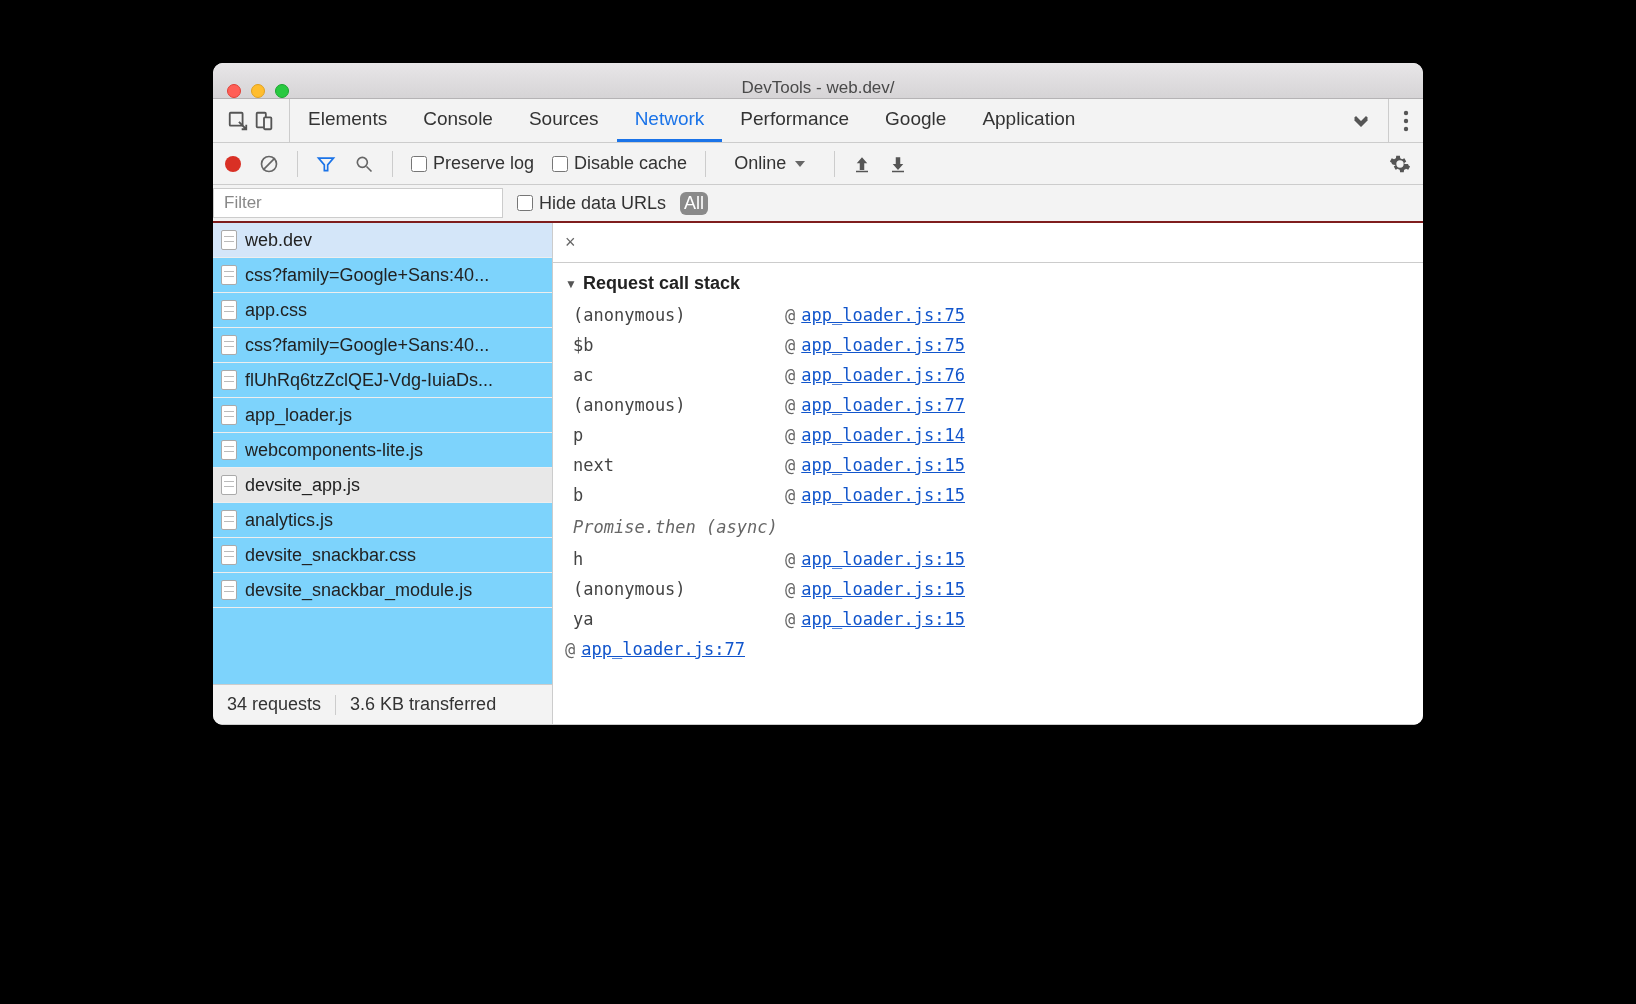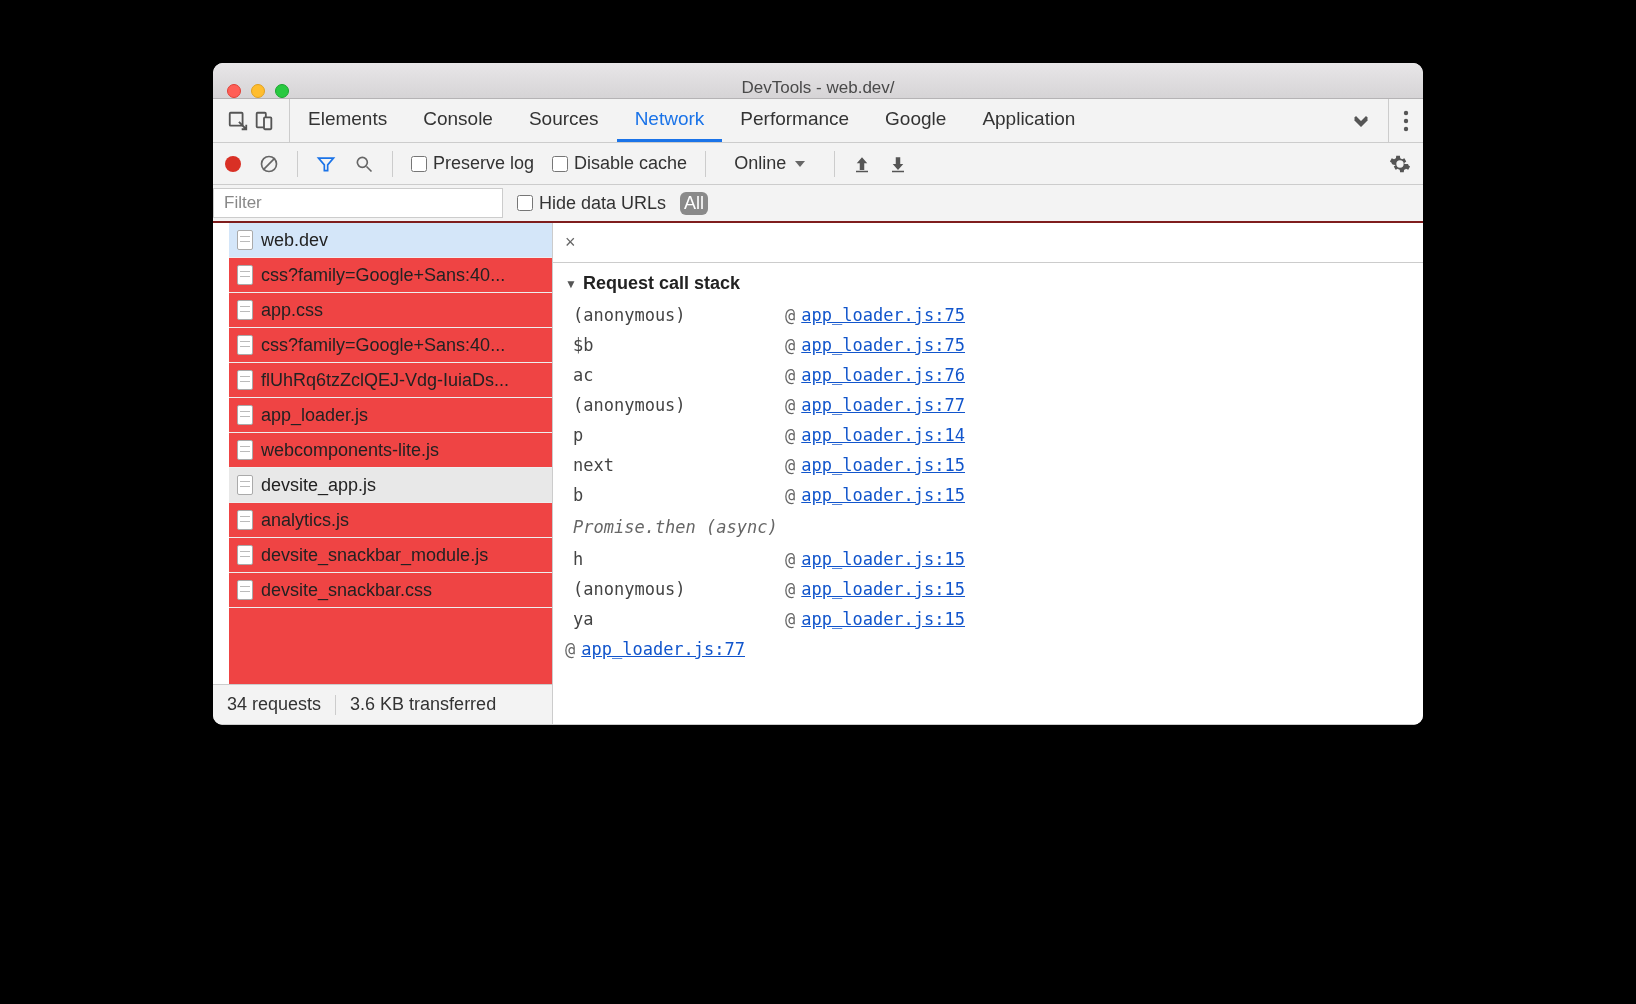--- a/index.html
+++ b/index.html
@@ -125,21 +125,21 @@
 .left-header {
   height:40px;
   border-bottom:1px solid #ccc;
   display:flex;
   align-items:center;
   padding:0 10px;
   font-size:19px;
   color:#333;
   background:#f3f3f3;
 }
-.req-list { flex:1; overflow:hidden; background:#ef4444;margin-left:16px; }
+.req-list { flex:1; overflow:hidden; background:#7dd3fc; }
 .req {
   height:35px;
   display:flex;
   align-items:center;
   gap:8px;
   padding:0 8px;
   font-size:18px;
   color:#222;
   border-bottom:1px solid #eee;
   white-space:nowrap;
@@ -368,25 +368,25 @@
           <div class="req gray">
             <span class="file-icon"></span>
             <span class="req-label">devsite_app.js</span>
           </div>
           <div class="req">
             <span class="file-icon"></span>
             <span class="req-label">analytics.js</span>
           </div>
           <div class="req">
             <span class="file-icon"></span>
+            <span class="req-label">devsite_snackbar.css</span>
+          </div>
+          <div class="req">
+            <span class="file-icon"></span>
             <span class="req-label">devsite_snackbar_module.js</span>
-          </div>
-          <div class="req">
-            <span class="file-icon"></span>
-            <span class="req-label">devsite_snackbar.css</span>
           </div>
         </div>
       <div class="left-footer">
         <span>34 requests</span>
         <span class="vsep" style="height:20px"></span>
         <span>3.6 KB transferred</span>
       </div>
     </div>
     <div class="right-pane">
       <div class="detail-tabs">

